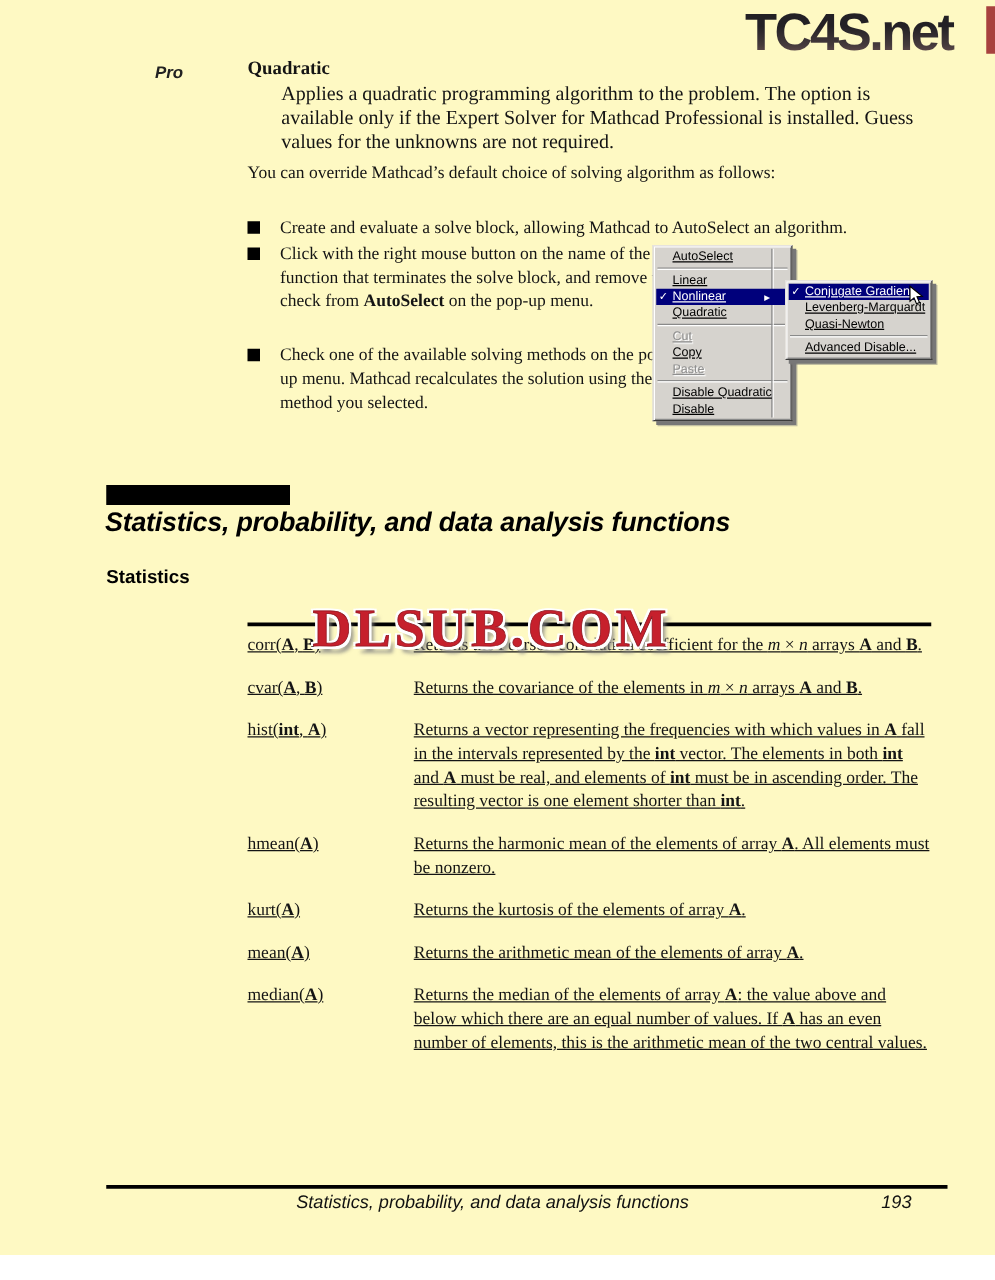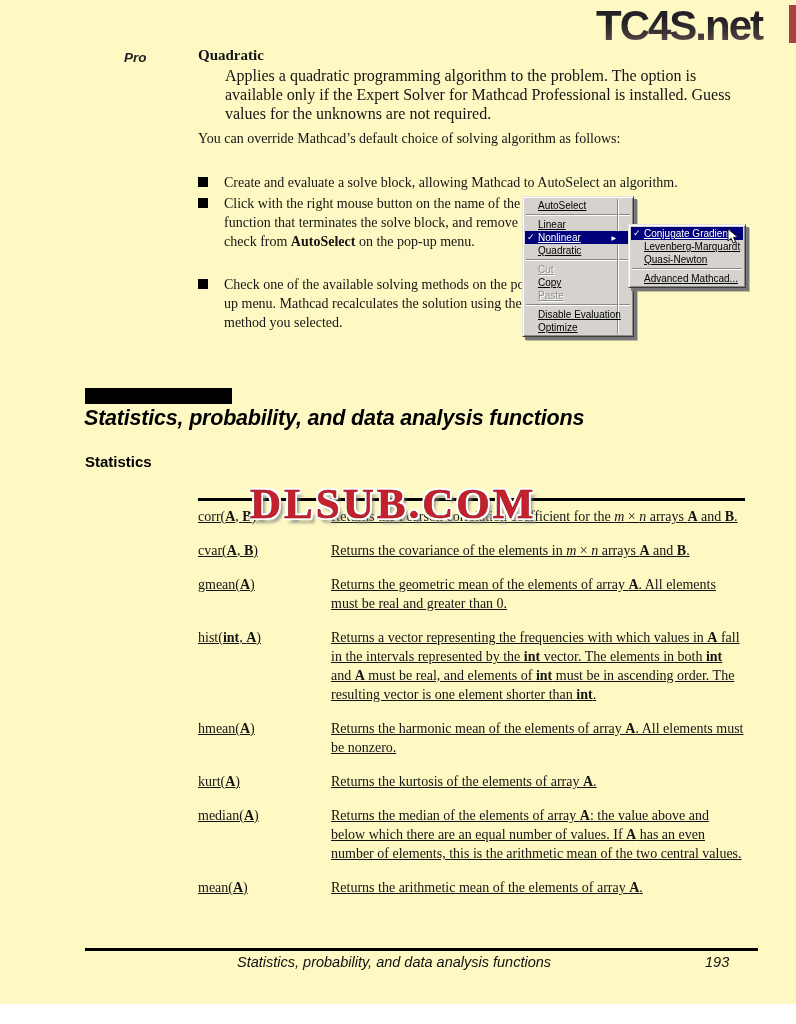--- a/index.html
+++ b/index.html
@@ -139,25 +139,25 @@
           <span class="check"></span>
           <span class="mlabel">Copy</span>
         </div>
         <div class="menu-item disabled">
           <span class="check"></span>
           <span class="mlabel">Paste</span>
         </div>
         <div class="menu-sep"></div>
         <div class="menu-item">
           <span class="check"></span>
-          <span class="mlabel">Disable Evaluation</span>
-        </div>
-        <div class="menu-item">
-          <span class="check"></span>
-          <span class="mlabel">Optimize</span>
+          <span class="mlabel">Disable Quadratic</span>
+        </div>
+        <div class="menu-item">
+          <span class="check"></span>
+          <span class="mlabel">Disable</span>
         </div>
       </div>
     <div class="menu sub-menu" id="sub-menu">
       <svg class="cursor" width="13" height="17" viewBox="0 0 13 17">
         <path d="M1,1 L1,13 L4.2,10.3 L6.2,15 L8.6,14 L6.6,9.4 L10.8,9 Z" fill="#ffffff" stroke="#000000" stroke-width="0.9"></path>
       </svg>
     <div class="menu-item hl">
           <span class="check">✓</span>
           <span class="mlabel">Conjugate Gradient</span>
         </div>
@@ -165,62 +165,58 @@
           <span class="check"></span>
           <span class="mlabel">Levenberg-Marquardt</span>
         </div>
         <div class="menu-item">
           <span class="check"></span>
           <span class="mlabel">Quasi-Newton</span>
         </div>
         <div class="menu-sep"></div>
         <div class="menu-item">
           <span class="check"></span>
-          <span class="mlabel">Advanced Mathcad...</span>
+          <span class="mlabel">Advanced Disable...</span>
         </div>
       </div>
   </div>
 
   <div class="blackbar"></div>
   <div class="h1">Statistics, probability, and data analysis functions</div>
   <div class="h2">Statistics</div>
 
   <div class="rule"></div>
   <div class="fns" id="fn-rows">
       <div class="fn-row">
         <div class="fn-name">corr(<b>A</b>, <b>B</b>)</div>
         <div class="fn-desc">Returns the Pearson correlation coefficient for the <i>m</i> × <i>n</i>  arrays <b>A</b> and <b>B</b>.</div>
       </div>
       <div class="fn-row">
         <div class="fn-name">cvar(<b>A</b>, <b>B</b>)</div>
         <div class="fn-desc">Returns the covariance of the elements in  <i>m</i> × <i>n</i>  arrays <b>A</b> and <b>B</b>.</div>
       </div>
       <div class="fn-row">
-        <div class="fn-name">gmean(<b>A</b>)</div>
-        <div class="fn-desc">Returns the geometric mean of the elements of array <b>A</b>. All elements must be real and greater than 0.</div>
-      </div>
-      <div class="fn-row">
         <div class="fn-name">hist(<b>int</b>, <b>A</b>)</div>
         <div class="fn-desc">Returns a vector representing the frequencies with which values in <b>A</b> fall in the intervals represented by the <b>int</b> vector. The elements in both <b>int</b> and <b>A</b> must be real, and elements of <b>int</b> must be in ascending order. The resulting vector is one element shorter than <b>int</b>.</div>
       </div>
       <div class="fn-row">
         <div class="fn-name">hmean(<b>A</b>)</div>
         <div class="fn-desc">Returns the harmonic mean of the elements of array <b>A</b>. All elements must be nonzero.</div>
       </div>
       <div class="fn-row">
         <div class="fn-name">kurt(<b>A</b>)</div>
         <div class="fn-desc">Returns the kurtosis of the elements of array <b>A</b>.</div>
       </div>
       <div class="fn-row">
+        <div class="fn-name">mean(<b>A</b>)</div>
+        <div class="fn-desc">Returns the arithmetic mean of the elements of array <b>A</b>.</div>
+      </div>
+      <div class="fn-row">
         <div class="fn-name">median(<b>A</b>)</div>
         <div class="fn-desc">Returns the median of the elements of array <b>A</b>: the value above and below which there are an equal number of values. If <b>A</b> has an even number of elements, this is the arithmetic mean of the two central values.</div>
-      </div>
-      <div class="fn-row">
-        <div class="fn-name">mean(<b>A</b>)</div>
-        <div class="fn-desc">Returns the arithmetic mean of the elements of array <b>A</b>.</div>
       </div>
     </div>
 
   <div class="dlsub">DLSUB.COM</div>
 
   <div class="footer-rule"></div>
   <div class="footer-text">Statistics, probability, and data analysis functions</div>
   <div class="footer-page">193</div>
 
 

